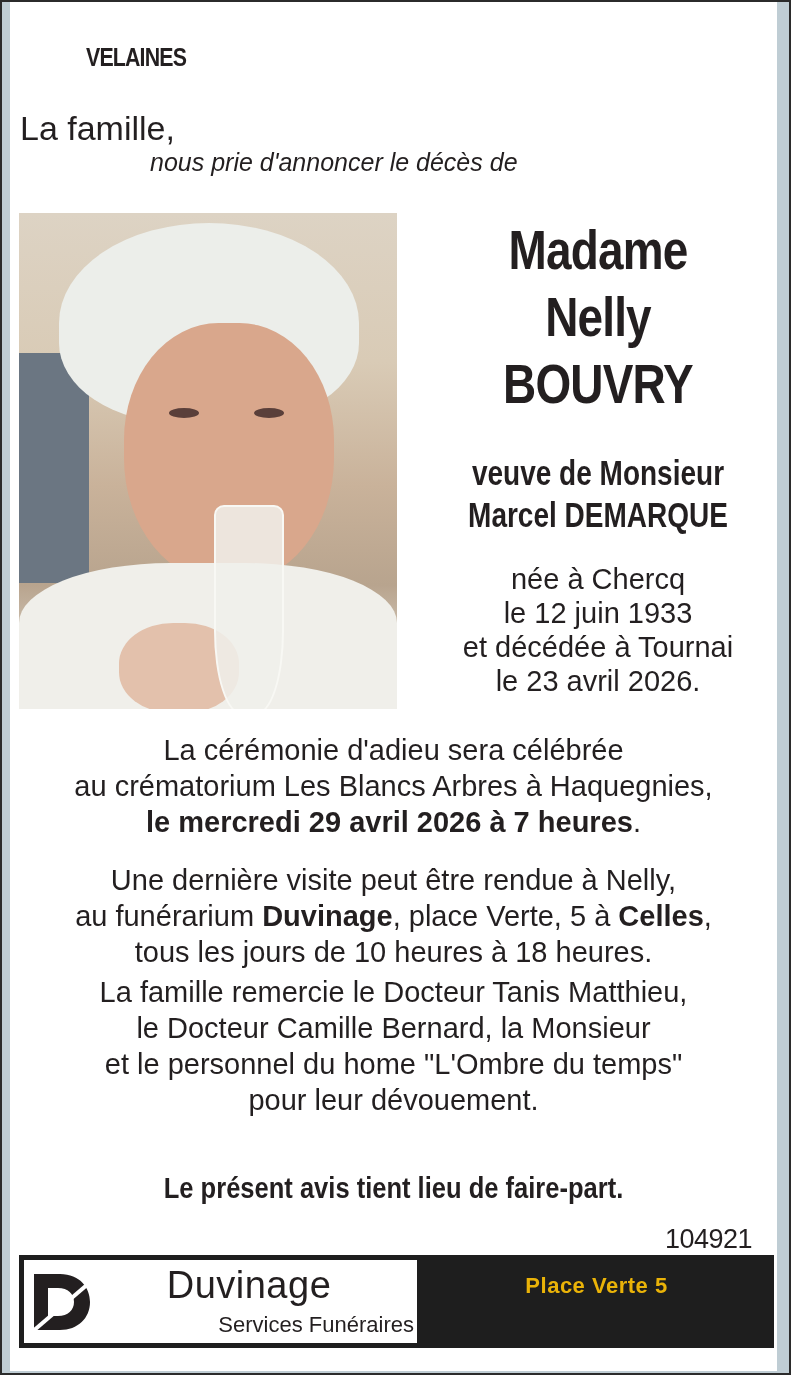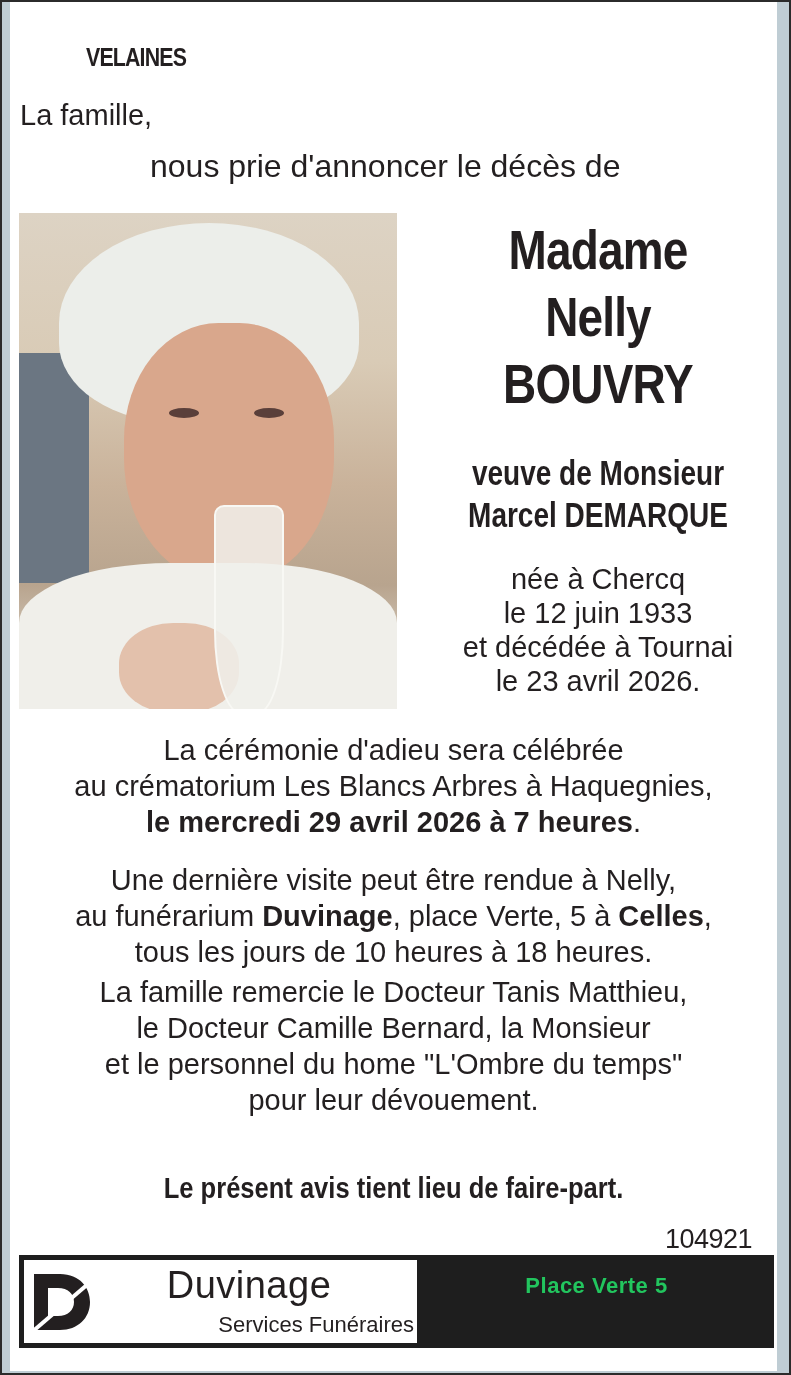--- a/index.html
+++ b/index.html
@@ -13,22 +13,22 @@
     .paper {
       position: absolute; left: 10px; top: 2px; width: 767px; height: 1369px;
       background: #ffffff;
     }
     .abs { position: absolute; }
     .location {
       left: 86px; top: 42px; font-size: 26px; font-weight: bold;
       letter-spacing: -1px; transform: scaleX(0.82); transform-origin: left top;
       font-family: "Liberation Sans Narrow", "Liberation Sans", sans-serif;
     }
-    .intro1 { left: 20px; top: 99px; font-size: 29px; }
-    .intro2 { left: 150px; top: 148px; font-size: 32px; }
+    .intro1 { left: 20px; top: 109px; font-size: 34px; }
+    .intro2 { left: 150px; top: 148px; font-size: 25px; font-style: italic; }
     .photo {
       left: 19px; top: 213px; width: 378px; height: 496px;
       background: linear-gradient(180deg, #ddd3c4 0%, #d9cbb6 30%, #c9b29a 55%, #b8a48e 75%, #ece9e2 100%);
       overflow: hidden;
     }
     .photo .bg-left { position:absolute; left:0; top:140px; width:70px; height:230px; background:#6b7682; }
     .photo .hair { position:absolute; left:40px; top:10px; width:300px; height:200px; border-radius:50% 50% 40% 40%; background:#eceeea; }
     .photo .face { position:absolute; left:105px; top:110px; width:210px; height:260px; border-radius:45% 45% 48% 48%; background:#d9a78c; }
     .photo .eye { position:absolute; width:30px; height:10px; border-radius:50%; background:#5a3f3a; }
     .photo .glass { position:absolute; left:195px; top:292px; width:70px; height:210px; border-radius:10px 10px 40% 40%; background:rgba(240,240,235,0.85); border:2px solid #f8f8f4; }
@@ -61,21 +61,21 @@
     .footer .brand {
       position: absolute; left: 60px; width: 330px; text-align: center; top: 4px;
       font-size: 38px; color: #231f20; letter-spacing: 0.5px;
     }
     .footer .sub {
       position: absolute; left: 60px; width: 330px; text-align: right; top: 52px;
       font-size: 22px; color: #231f20;
     }
     .footer .addr {
       position: absolute; left: 400px; width: 355px; text-align: center;
-      color: #22c55e; font-weight: bold; font-size: 22px; line-height: 31px; top: 15px;
+      color: #eab308; font-weight: bold; font-size: 22px; line-height: 31px; top: 15px;
       letter-spacing: 0.5px;
     }
     b { font-weight: bold; }
   </style>
 </head>
 <body>
 
 <div class="frame"></div>
 <div class="paper"></div>
 

